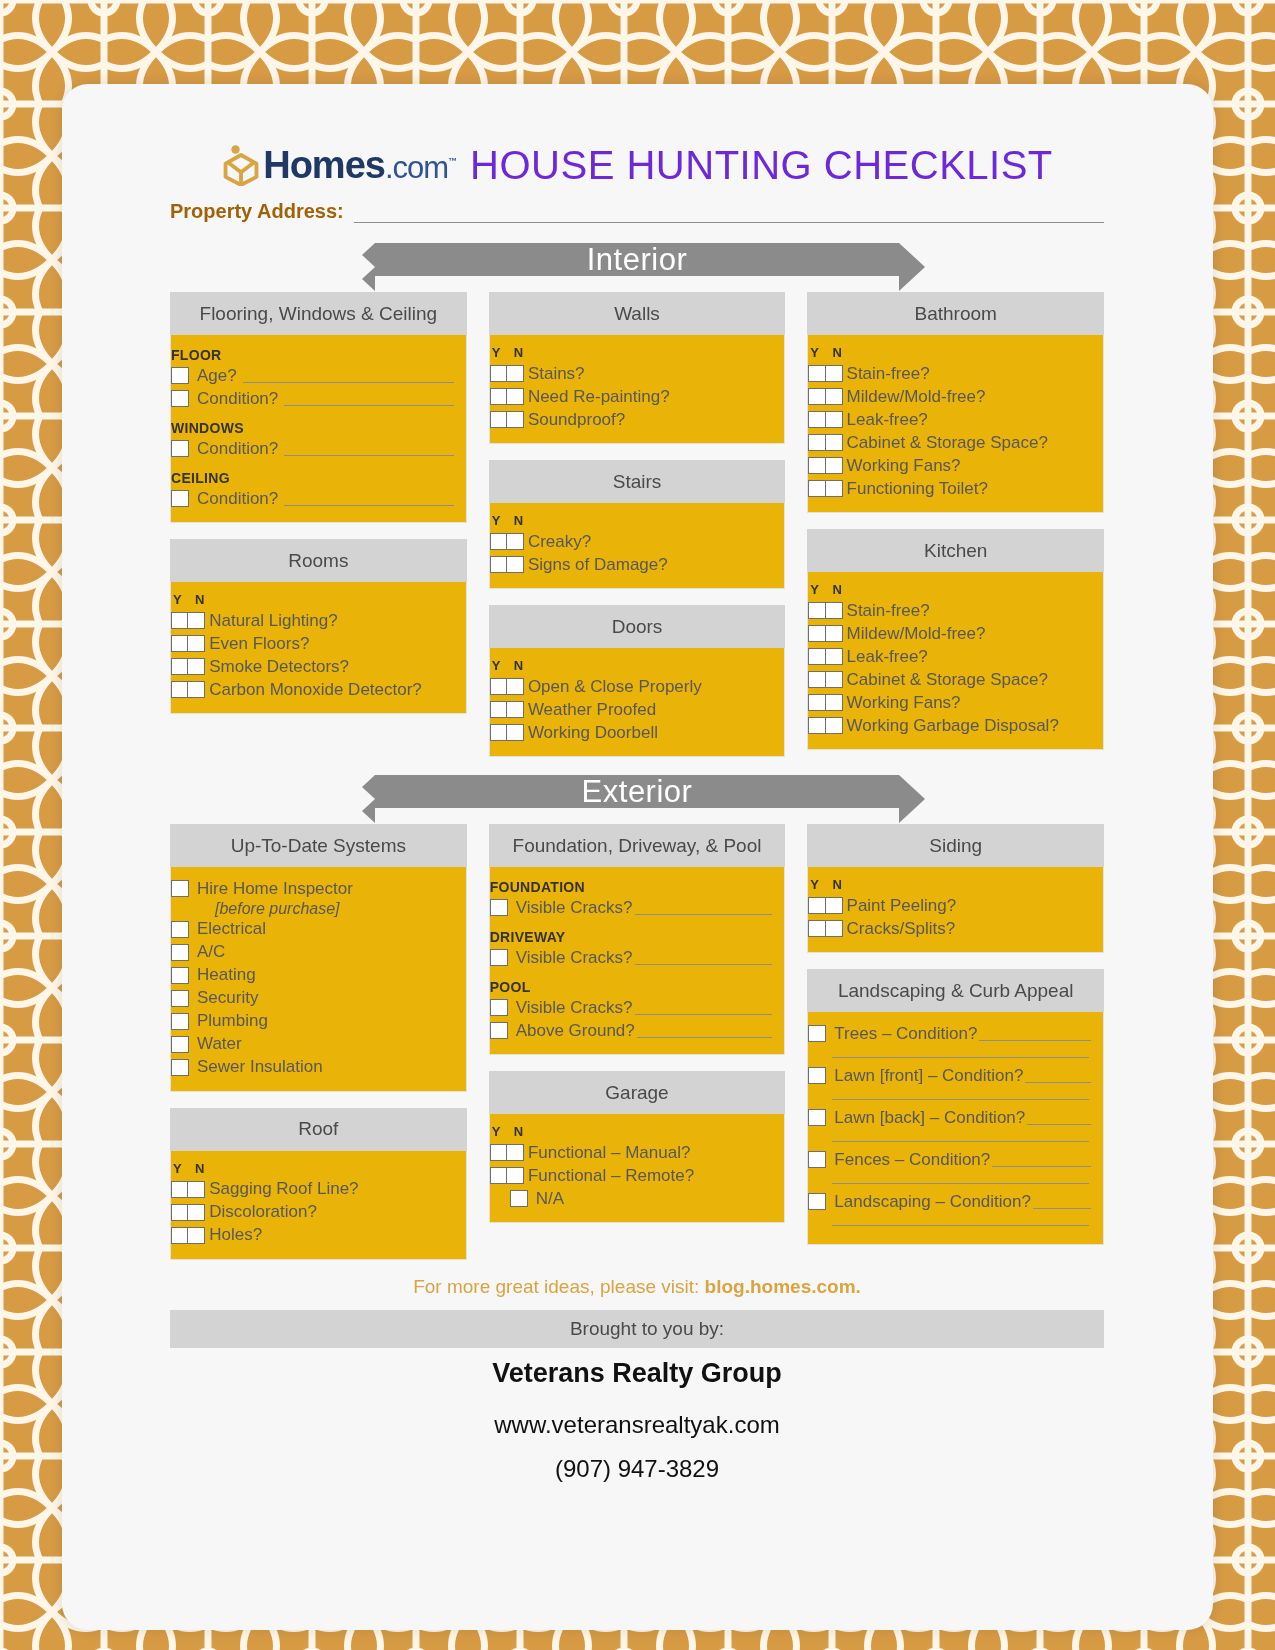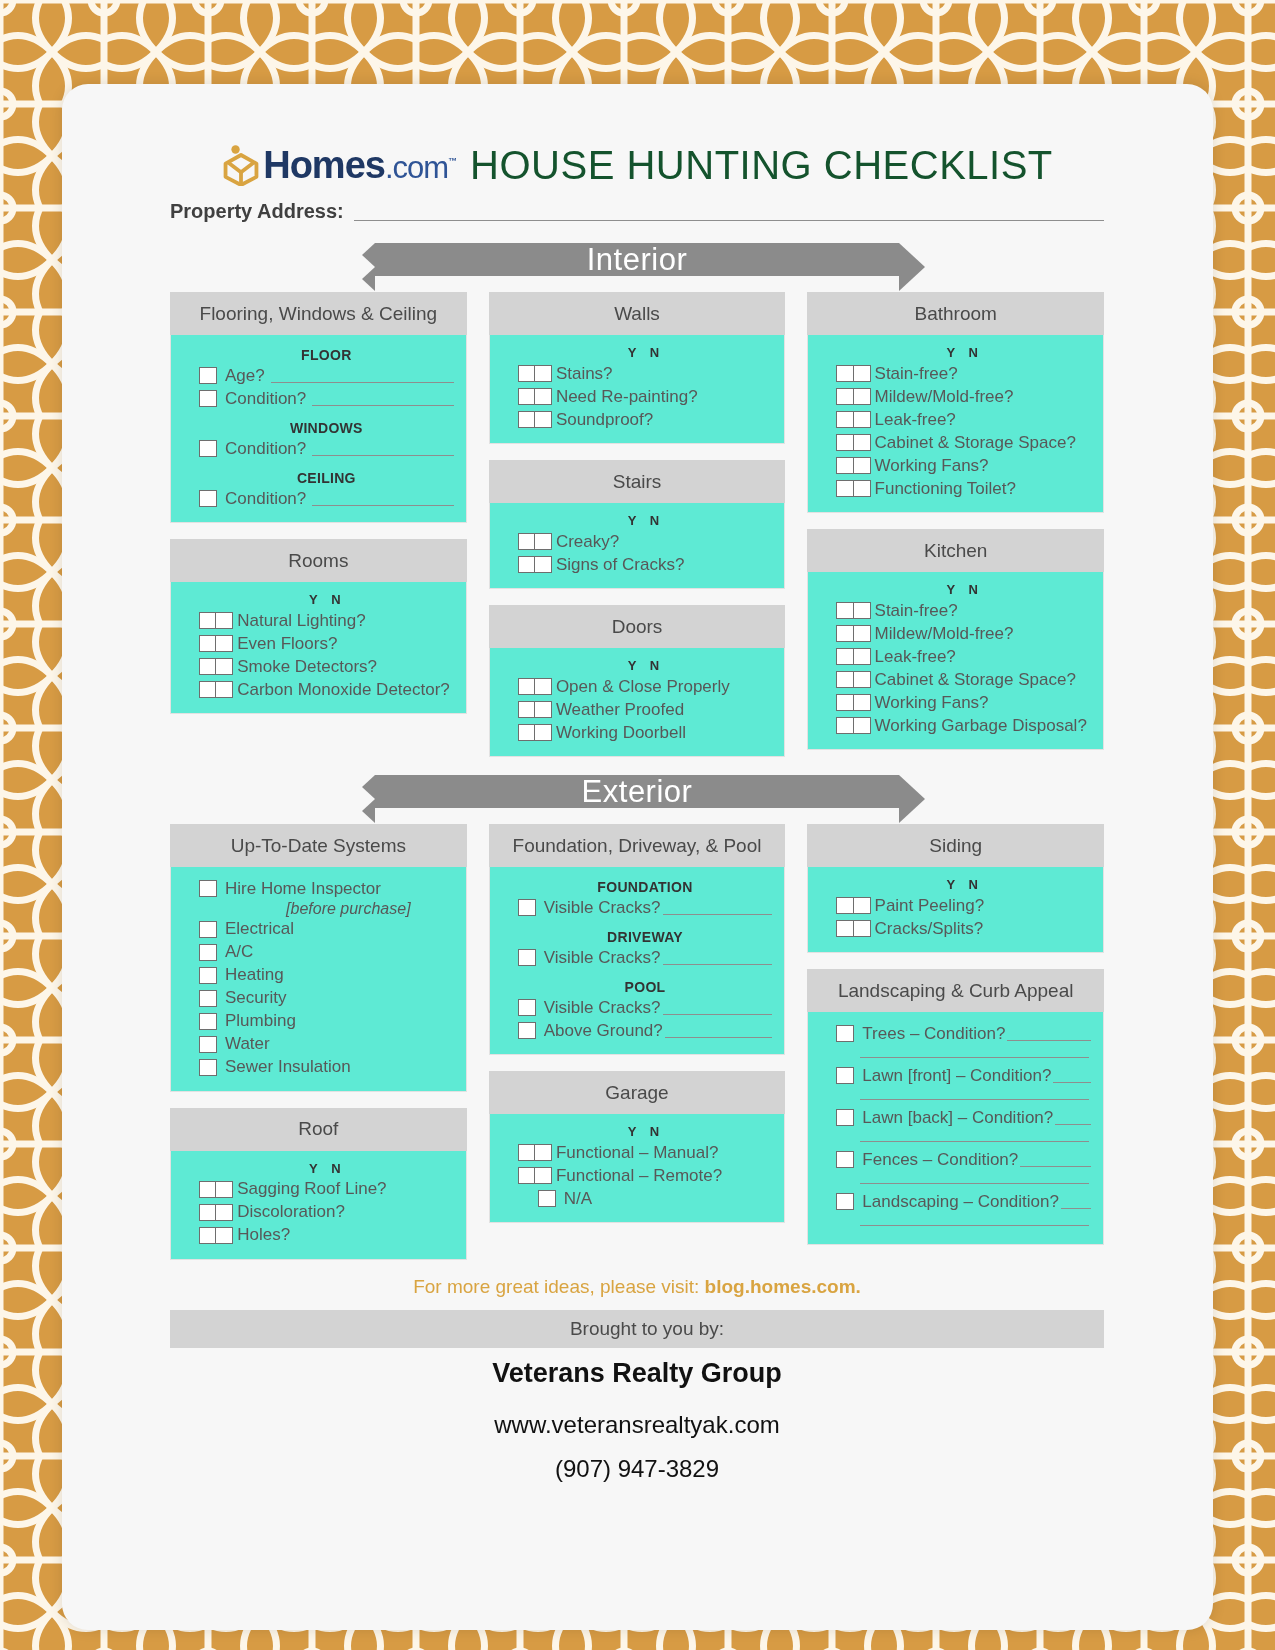--- a/index.html
+++ b/index.html
@@ -60,33 +60,33 @@
     font-size: 38px;
     font-weight: bold;
     color: #1f3864;
     letter-spacing: -1px;
     line-height: 1;
   }
   .logo-word .dotcom { font-weight: normal; color:#2f5496; font-size:31px;}
   .logo-tm { font-size: 9px; color:#2f5496; vertical-align: super; }
   .header-title {
     font-size: 40px;
-    color: #14532d;
+    color: #6d28d9;
     font-weight: 300;
     letter-spacing: 0.5px;
     white-space: nowrap;
   }
 
   .address-row {
     display: flex;
-    align-items: center;
+    align-items: flex-end;
     padding: 14px 18px 0 18px;
     font-size: 20px;
     font-weight: bold;
-    color: #404040;
+    color: #a16207;
   }
   .address-line {
     flex: 1;
     border-bottom: 1.4px solid #8e8e8e;
     margin-left: 10px;
     height: 18px;
   }
 
   
   .banner-wrap { display:flex; justify-content:center; margin-top: 20px; }
@@ -138,23 +138,22 @@
     display:flex;
     align-items:center;
     justify-content:center;
     color:#4a4a4a;
     font-size: 19px;
     font-weight: 400;
   }
   .panel-body {
     border:1px solid #e2e2e2;
     border-top:none;
-    padding: 10px 12px 12px 28px;
-    background:#5eead4;
-    text-align:center;
+    padding: 10px 12px 12px 0;
+    background:#eab308;
   }
 
   .yn-head {
     font-size: 13px;
     font-weight: bold;
     color:#333;
     letter-spacing: 5px;
     margin-left: 2px;
     margin-bottom: 2px;
   }
@@ -427,21 +426,21 @@
                   <span class="cb"></span>
                   <span class="cb"></span>
                 </span>
                 <span class="lbl">Creaky?</span>
               </div>
             <div class="row">
                 <span class="cb-pair">
                   <span class="cb"></span>
                   <span class="cb"></span>
                 </span>
-                <span class="lbl">Signs of Cracks?</span>
+                <span class="lbl">Signs of Damage?</span>
               </div>
           </div>
         </div>
 
         <div class="panel">
           <div class="panel-head">
               <span>Doors</span>
             </div>
           <div class="panel-body">
             <div class="yn-head">Y  N</div>

